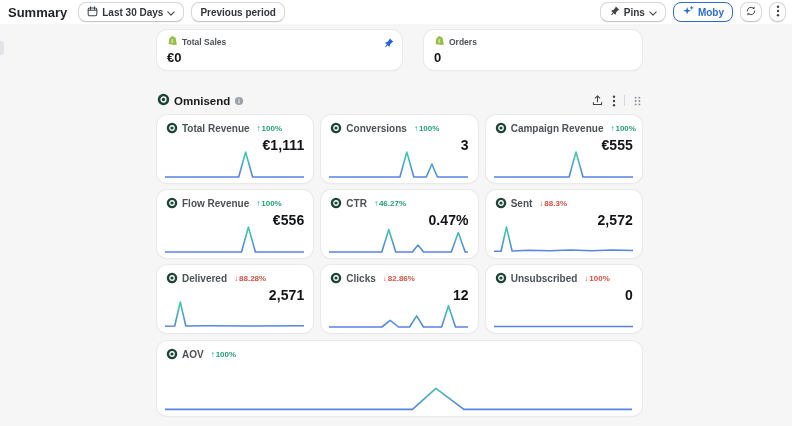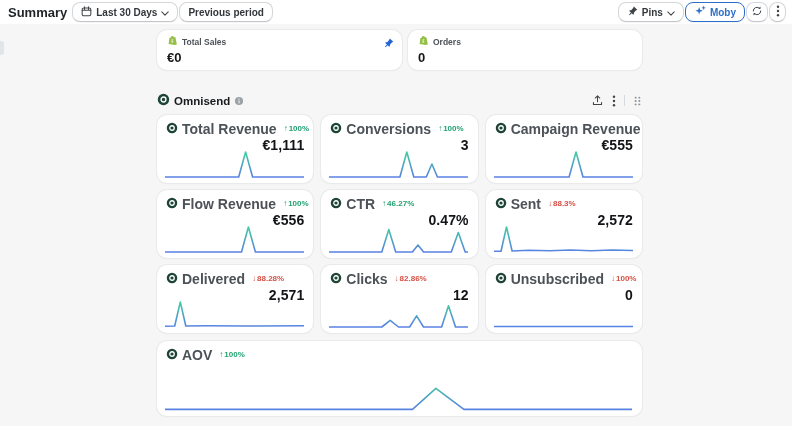--- a/index.html
+++ b/index.html
@@ -10,40 +10,40 @@
   html,body{width:792px;height:426px;}
   body{
     font-family:"Liberation Sans",sans-serif;
     background:var(--page-bg);
     position:relative; overflow:hidden;
     color:#1a1c1d;
   }
   
   .topbar{
     position:absolute; top:0; left:0; right:0; height:24px;
-    background:#fff; display:flex; align-items:center; gap:1px; padding:0 6px 0 8px;
+    background:#fff; display:flex; align-items:center; gap:7px; padding:0 6px 0 8px;
   }
   .page-title{font-size:13px; font-weight:700; color:#1f2326; margin-right:4px;}
   .btn{
     height:20px; padding:0 8px; background:#fff;
     border:1px solid #d4d7da; border-bottom-color:#c3c7cb; border-radius:8px;
     font-size:10px; font-weight:600; color:#32373b;
     display:inline-flex; align-items:center; gap:4px; cursor:pointer;
     box-shadow:0 1px 0 rgba(0,0,0,.04); white-space:nowrap;justify-content:center;
   }
   .btn svg{flex:0 0 auto;}
   .btn.icon-only{width:22px; padding:0; justify-content:center;}
   .btn.moby{border-color:var(--accent-blue); color:var(--accent-blue); font-weight:650;}
   .topbar .spacer{margin-left:auto;}
   .stroke-ic{stroke:#3f4448; stroke-width:1.3; fill:none; stroke-linecap:round; stroke-linejoin:round;}
   .fill-ic{fill:#3f4448;}
   
   .content{position:absolute; left:157px; top:30px; width:485px;}
   
-  .summary-row{display:grid; grid-template-columns:245px 1fr; gap:6px; height:35px; margin-bottom:28px;}
+  .summary-row{display:grid; grid-template-columns:245px 1fr; gap:22px; height:35px; margin-bottom:28px;}
   .scard{
     background:var(--card-bg); border-radius:10px; padding:5px 10px;
     box-shadow:0 0 0 1px #e9eaec, 0 1px 2px rgba(0,0,0,.05);
     position:relative;
   }
   .scard-head{display:flex; align-items:center; gap:4px; font-size:8.5px; font-weight:600; color:#4c5257;}
   .scard-value{font-size:13px; font-weight:700; color:#141619; margin-top:2px;}
   .scard .pin{position:absolute; top:5px; right:8px; color:var(--pin-blue);}
   
   .section-head{display:flex; align-items:center; gap:4px; height:15px; margin-bottom:7px;}
@@ -53,21 +53,21 @@
   .vdiv{width:1px; height:11px; background:#d7dadd;}
   
   .metric-grid{display:grid; grid-template-columns:repeat(3,1fr); gap:7px 8px;}
   .mcard{
     background:var(--card-bg); border-radius:10px; height:68px;
     box-shadow:0 0 0 1px #e9eaec, 0 1px 2px rgba(0,0,0,.05);
     padding:7px 9px 0; position:relative; overflow:hidden;
   }
   .mcard.wide{grid-column:1 / -1; height:75px; margin-top:1px;}
   .mhead{display:flex; align-items:center; gap:4px; height:13px;}
-  .mlabel{font-size:14px; font-weight:600; color:#4c5257; white-space:nowrap;text-align:right;}
+  .mlabel{font-size:10px; font-weight:600; color:#4c5257; white-space:nowrap;text-align:right;}
   .mchange{display:inline-flex; align-items:baseline; gap:1px; font-size:8px; font-weight:700; margin-left:3px;}
   .mchange.up{color:var(--positive);} .mchange.down{color:var(--negative);}
   .mvalue{font-size:14px; font-weight:700; color:#121417; margin-top:2px; letter-spacing:.1px;text-align:right;}
   .spark{position:absolute; left:8px; bottom:4px;}
   
   .edge-handle{position:absolute; left:0; top:41px; width:4px; height:14px; background:#e2e5e8; border-radius:0 3px 3px 0;}
 </style>
 </head>
 <body>
 

